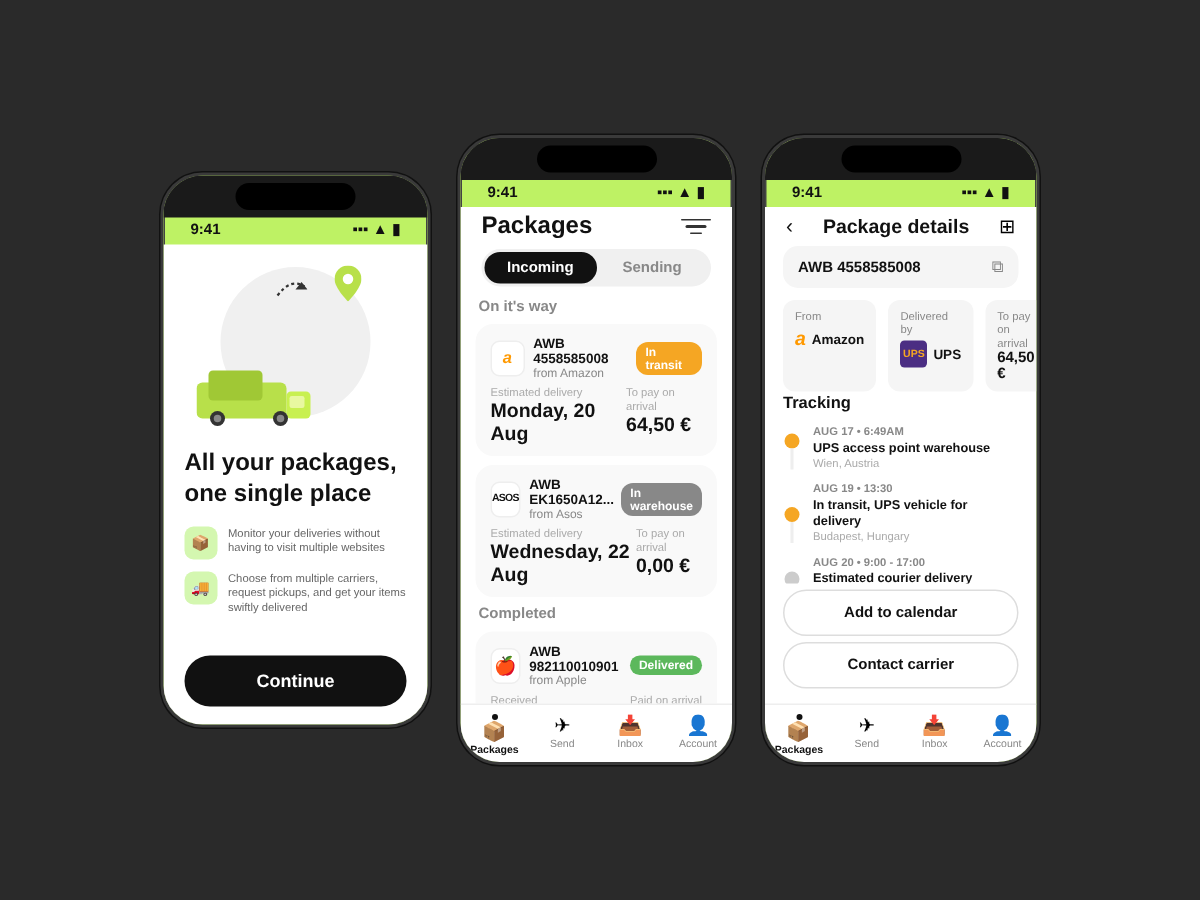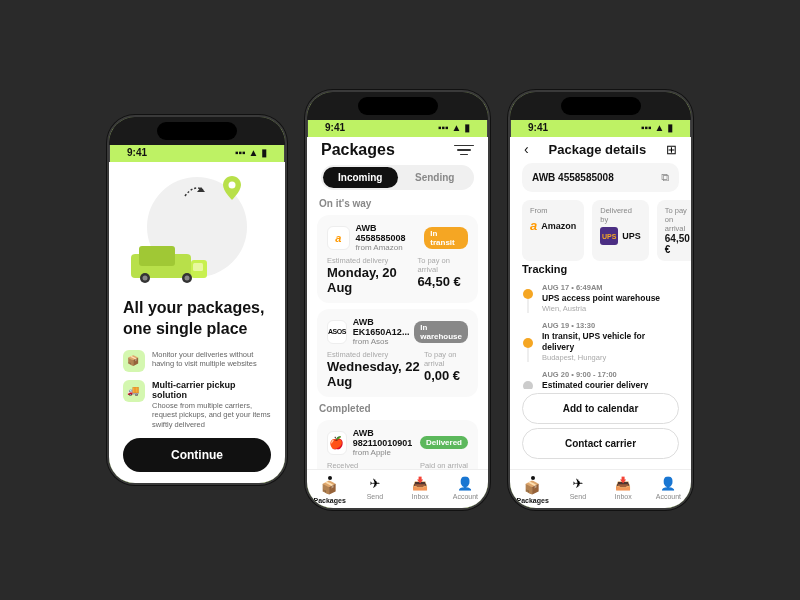--- a/index.html
+++ b/index.html
@@ -478,21 +478,20 @@
       <div class="feature-item">
         <div class="feature-icon-box">📦</div>
         <div class="feature-text">
           <div class="feat-desc">Monitor your deliveries without having to visit multiple websites</div>
         </div>
       </div>
 
       <div class="feature-item">
         <div class="feature-icon-box">🚚</div>
         <div class="feature-text">
-          <div class="feat-title">Multi-carrier pickup solution</div>
           <div class="feat-desc">Choose from multiple carriers, request pickups, and get your items swiftly delivered</div>
         </div>
       </div>
 
       <button class="continue-btn">Continue</button>
     </div>
   </div>
 </div>
 
 <div class="phone phone-2">

